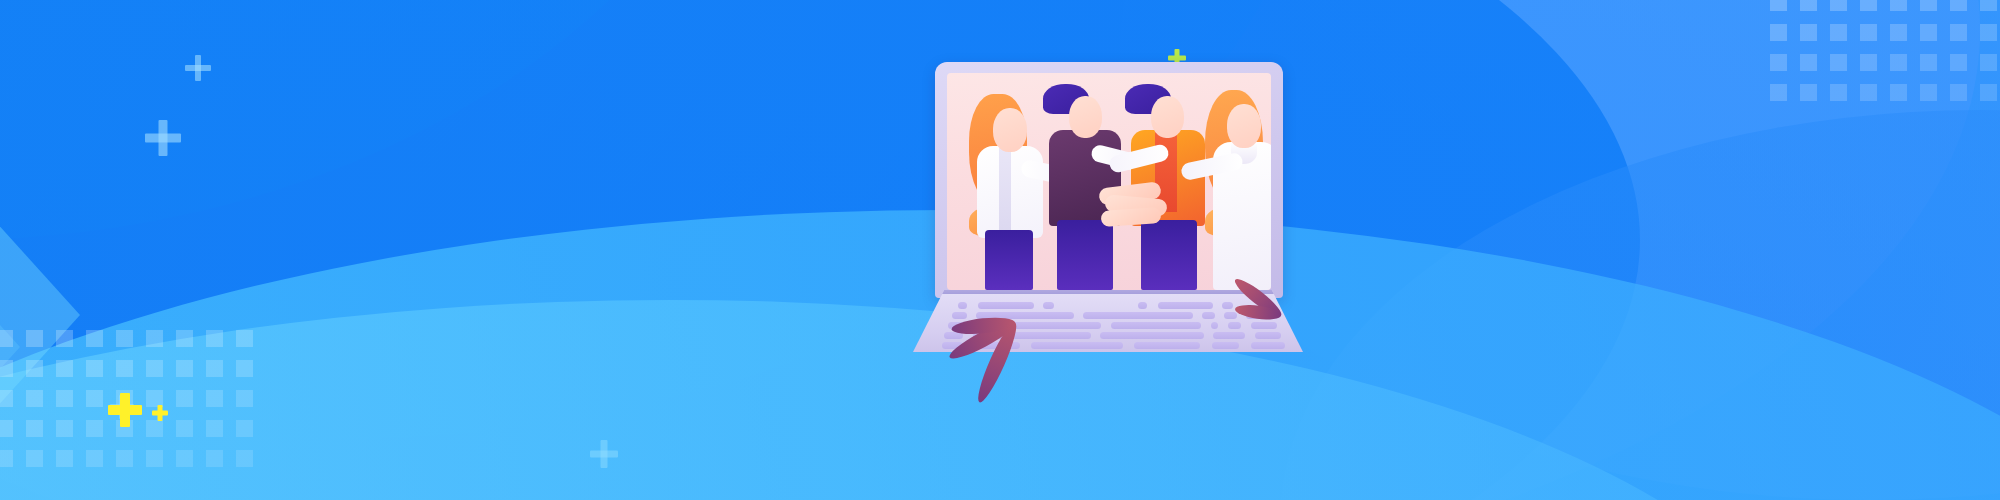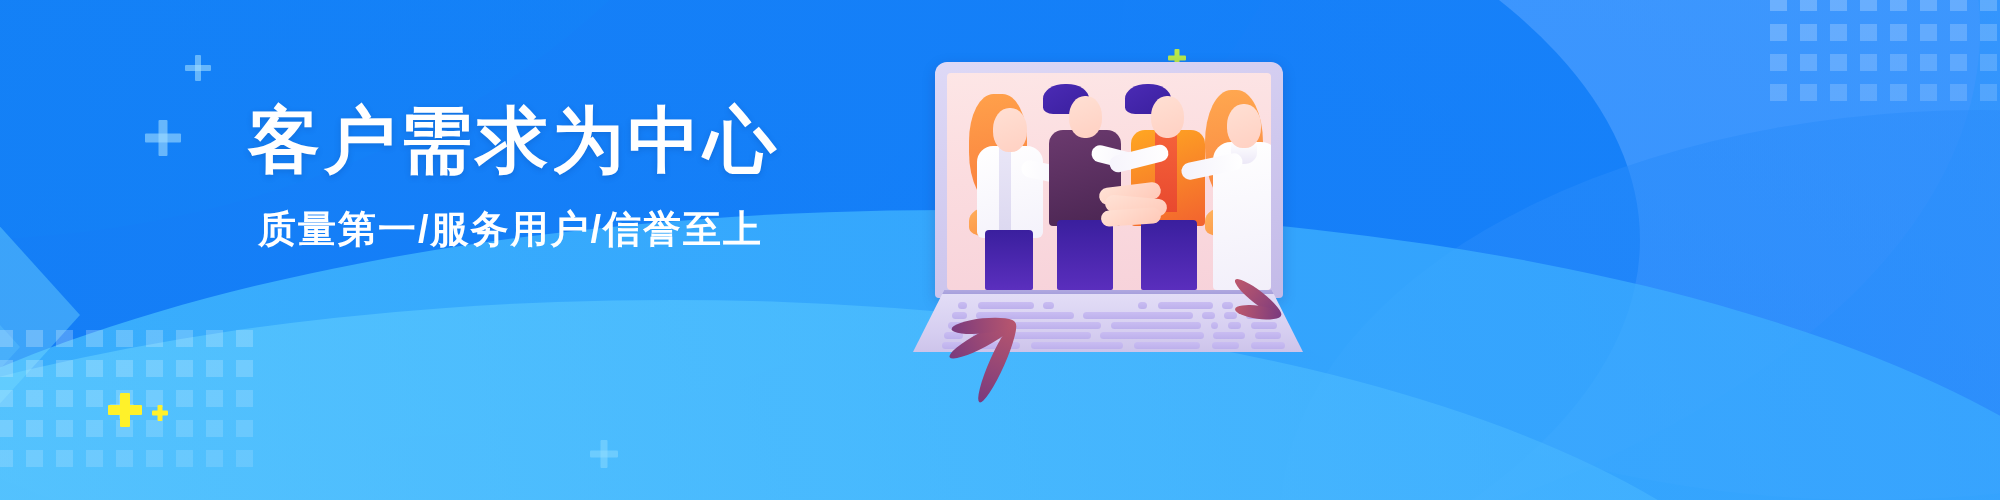--- a/index.html
+++ b/index.html
@@ -333,24 +333,20 @@
   <div class="plus p-soft2"></div>
   <div class="plus p-soft3"></div>
   <div class="plus p-soft4"></div>
   <div class="plus p-soft5"></div>
 
   <div class="plus p-y1"></div>
   <div class="plus p-y2"></div>
   <div class="plus p-y3"></div>
   <div class="plus p-y4"></div>
 
-  <div class="copy">
-    <h1 class="headline">客户需求为中心</h1>
-    <p class="subline">质量第一/服务用户/信誉至上</p>
-  </div>
 
   <div class="laptop">
 
     <div class="lid">
       <div class="screen">
 
         <div class="person p1">
           <div class="hair-back"></div>
           <div class="torso"></div>
           <div class="lapel"></div>

